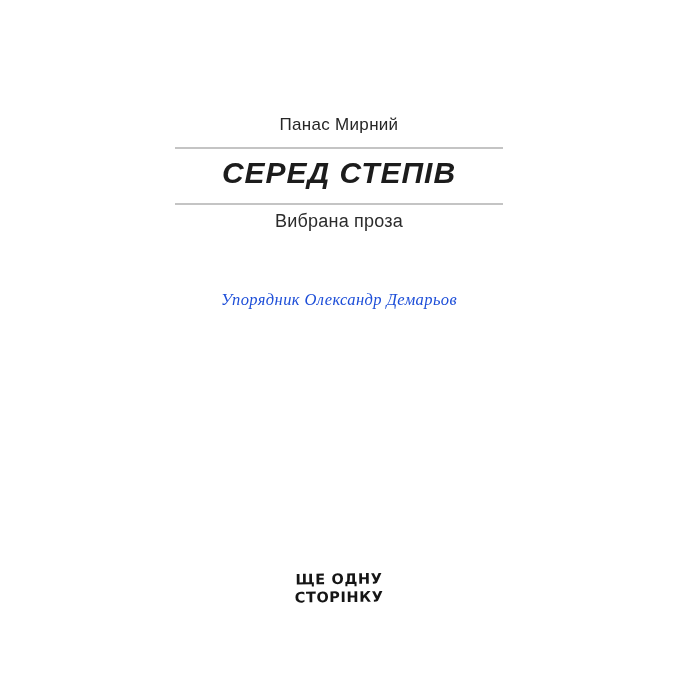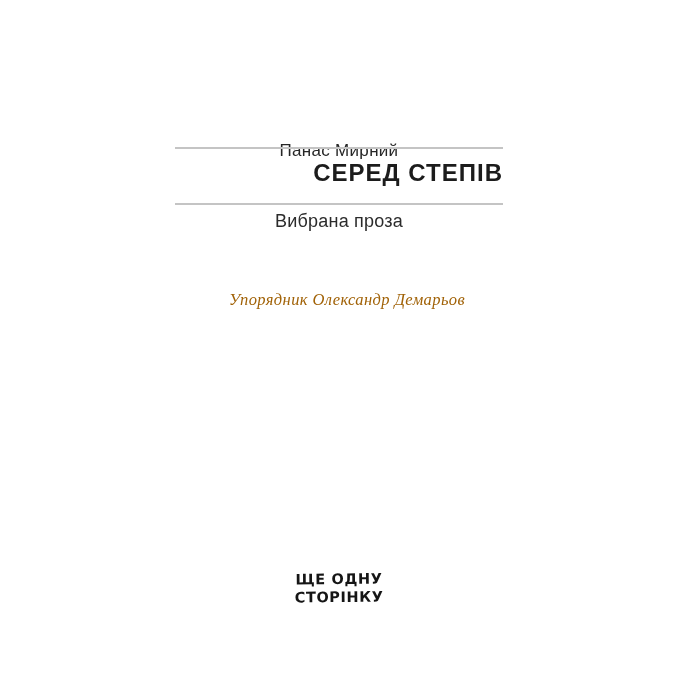--- a/index.html
+++ b/index.html
@@ -22,62 +22,62 @@
   }
   .author {
     position: absolute;
     left: 0; width: 100%;
     top: 114px;
     text-align: center;
     font-size: 17px;
     line-height: 22px;
     letter-spacing: 0.3px;
     color: #262626;
-    margin-top: 26px;
   }
   .divider {
     position: absolute;
     left: 0; width: 100%;
     height: 2px;
     background: #c4c4c4;
   }
   .divider.top { top: 147px; }
   .divider.bottom { top: 203px; }
   .book-title {
     position: absolute;
     left: 0; width: 100%;
     top: 157px;
-    text-align: right;
-    font-size: 24px;
+    text-align: center;
+    font-size: 30px;
     line-height: 32px;
     font-weight: 700;
     letter-spacing: 1px;
     color: #1c1c1c;
+    font-style: italic;
   }
   .subtitle {
     position: absolute;
     left: 0; width: 100%;
     top: 210px;
     text-align: center;
     font-size: 18px;
     line-height: 22px;
     letter-spacing: 0.2px;
     color: #2b2b2b;
   }
   .compiler {
     position: absolute;
-    left: 8px; width: 100%;
+    left: 0; width: 100%;
     top: 289px;
     text-align: center;
     font-family: "Liberation Serif", serif;
     font-style: italic;
     font-size: 16.5px;
     line-height: 21px;
     letter-spacing: 0.4px;
-    color: #a16207;
+    color: #1d4ed8;
   }
   .publisher-logo {
     position: absolute;
     left: 0; width: 100%;
     top: 570px;
     text-align: center;
     font-family: "DejaVu Sans", sans-serif;
     font-weight: 700;
     font-size: 14.5px;
     line-height: 18px;

